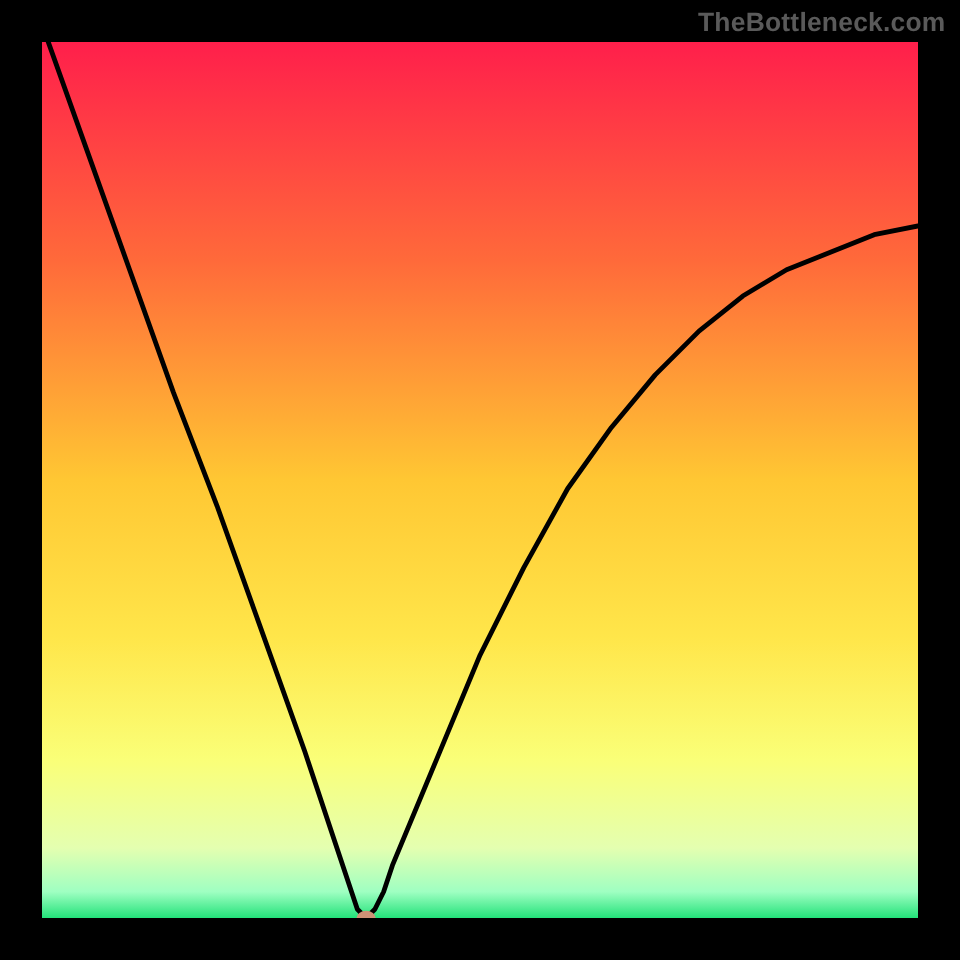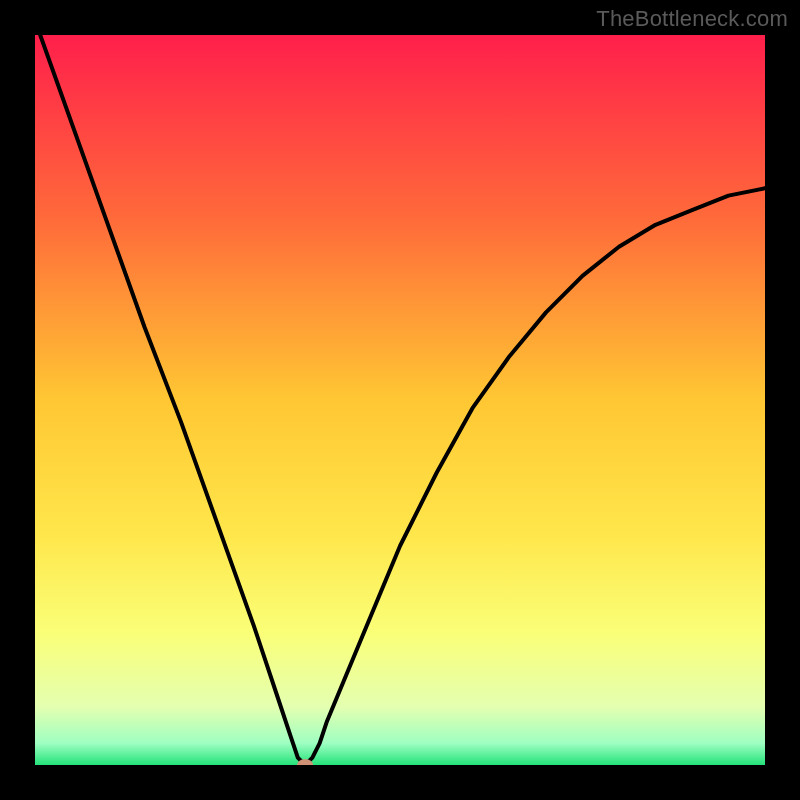--- a/index.html
+++ b/index.html
@@ -10,21 +10,21 @@
     position: relative;
     font-family: Arial, Helvetica, sans-serif;
     overflow: hidden;
   }
   .watermark {
     position: absolute;
     top: 6px;
     right: 12px;
     color: #5a5a5a;
     font-size: 22px;
-    font-weight: 400;
+    font-weight: 700;
     letter-spacing: 0.2px;
     z-index: 10;
   }
   .plot {
     position: absolute;
     left: 35px;
     top: 35px;
     width: 730px;
     height: 730px;
     z-index: 2;

